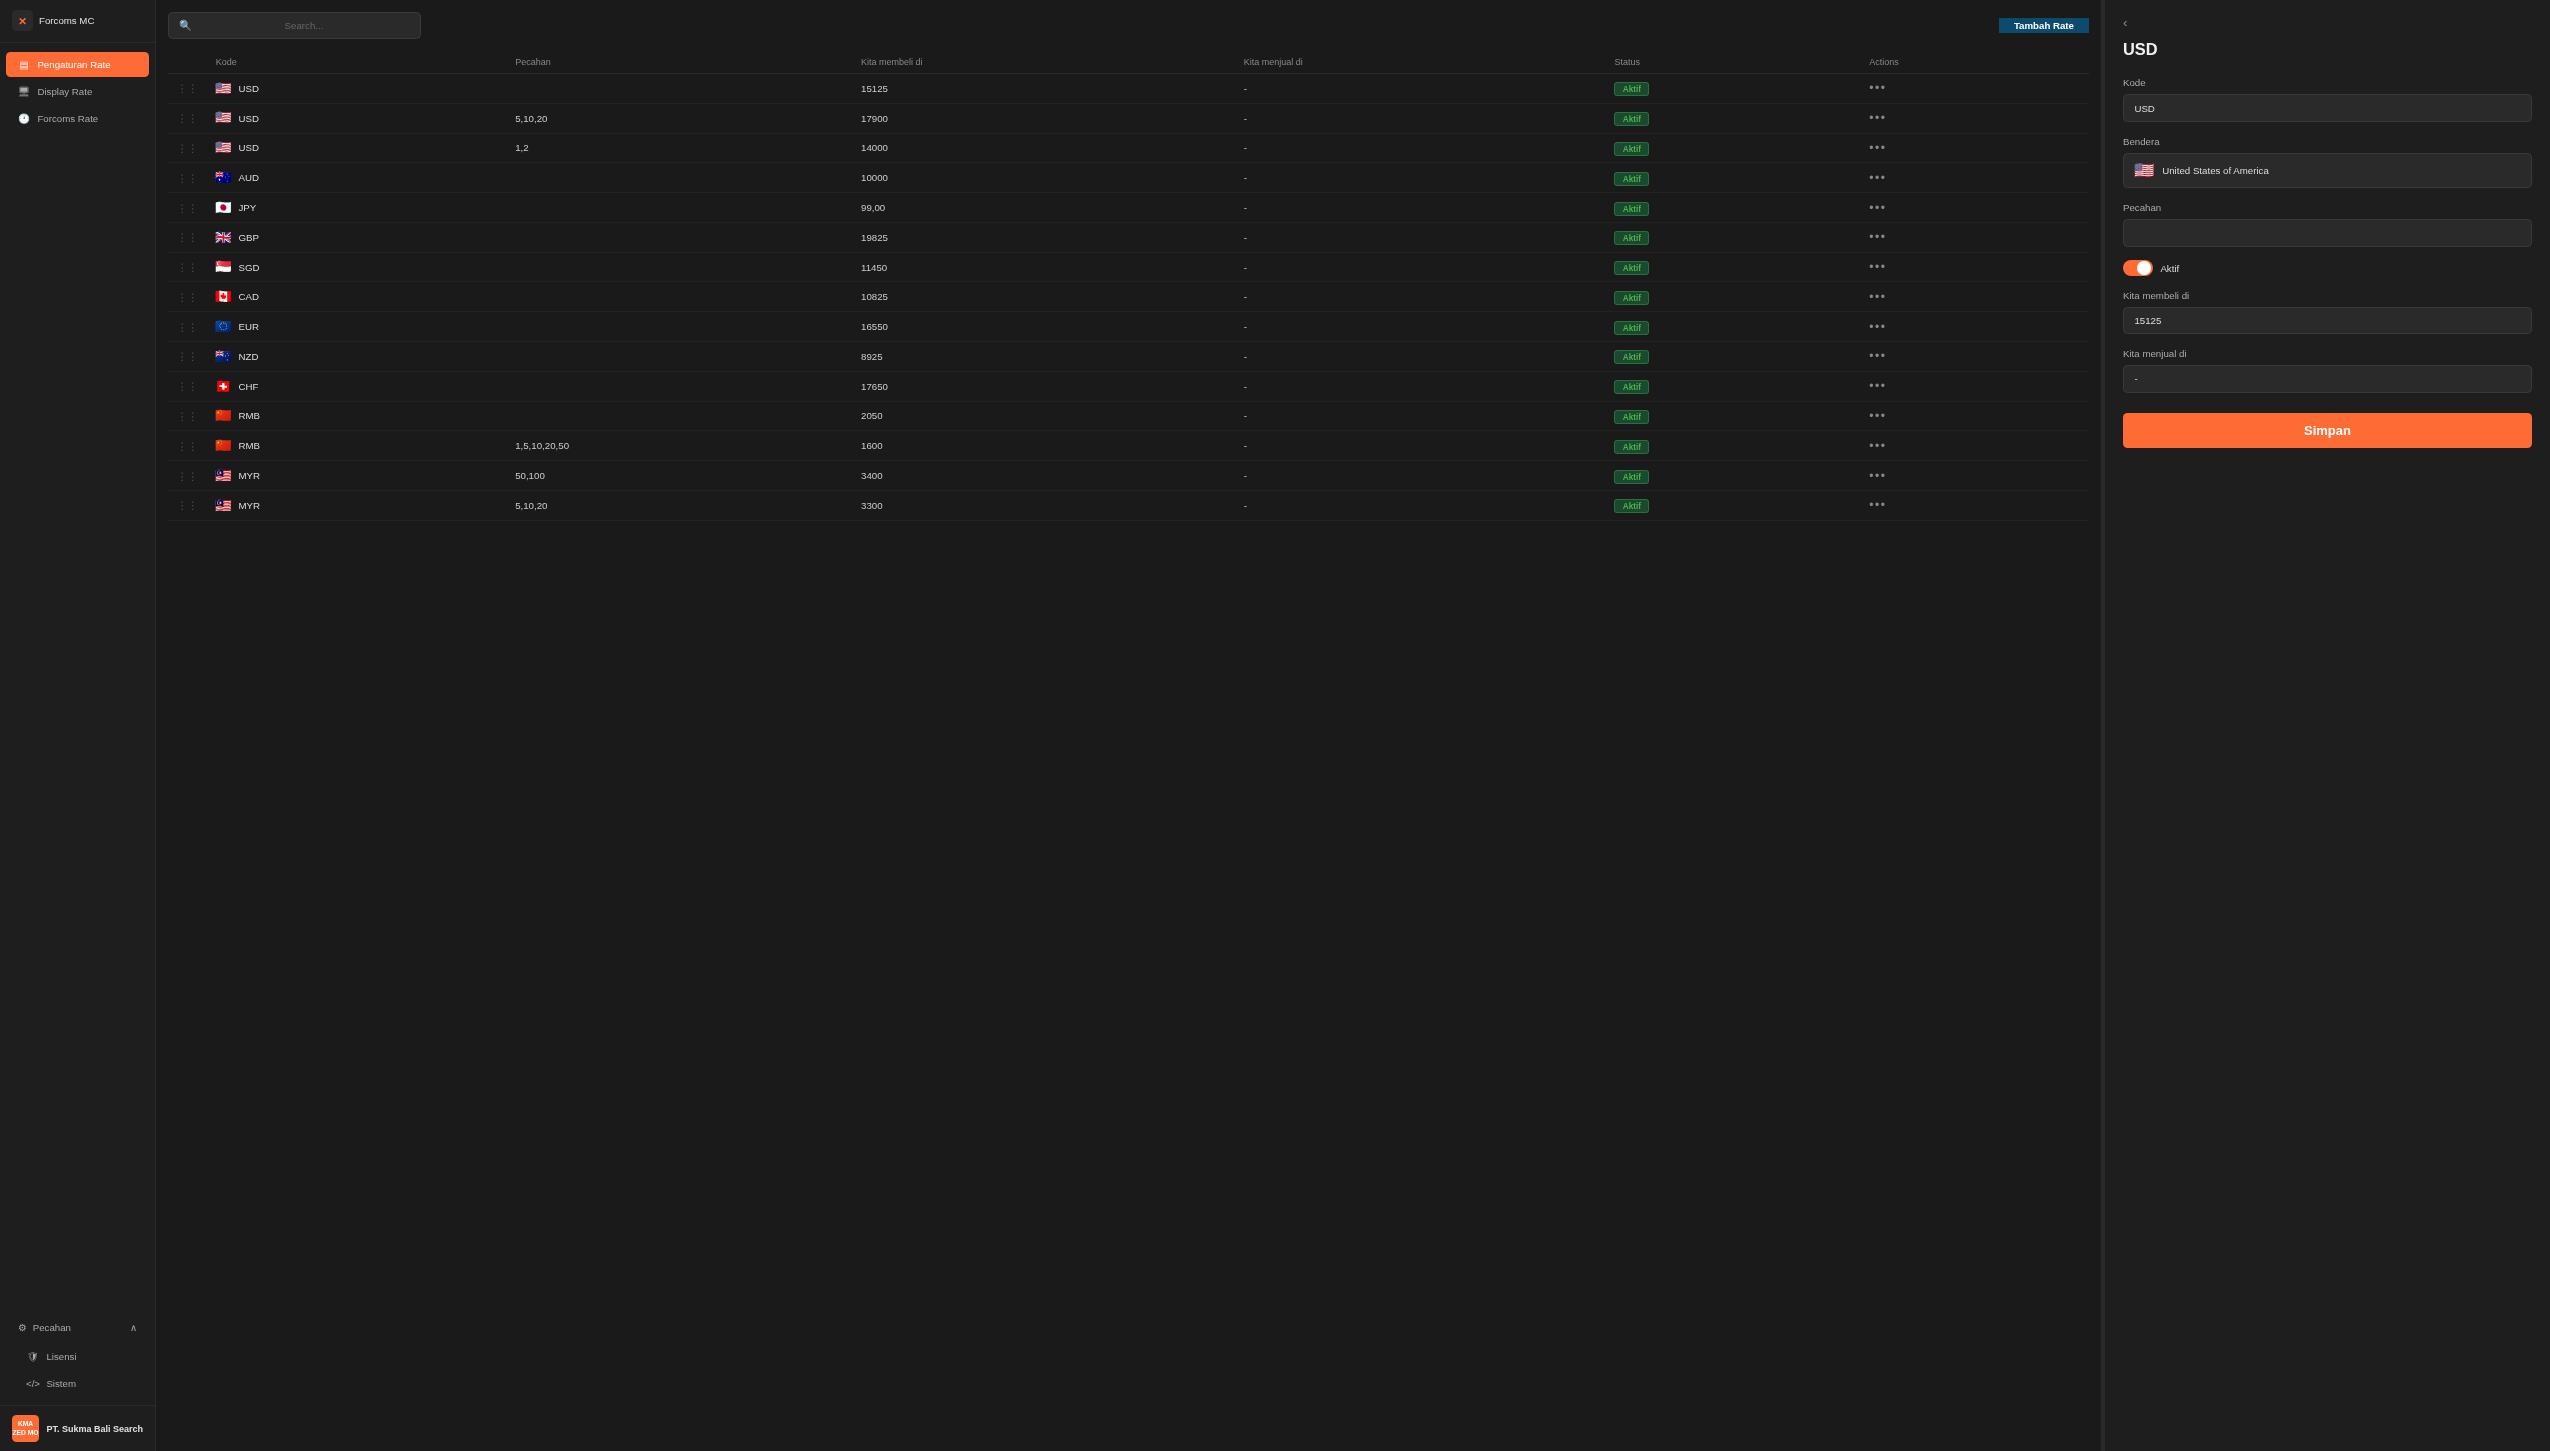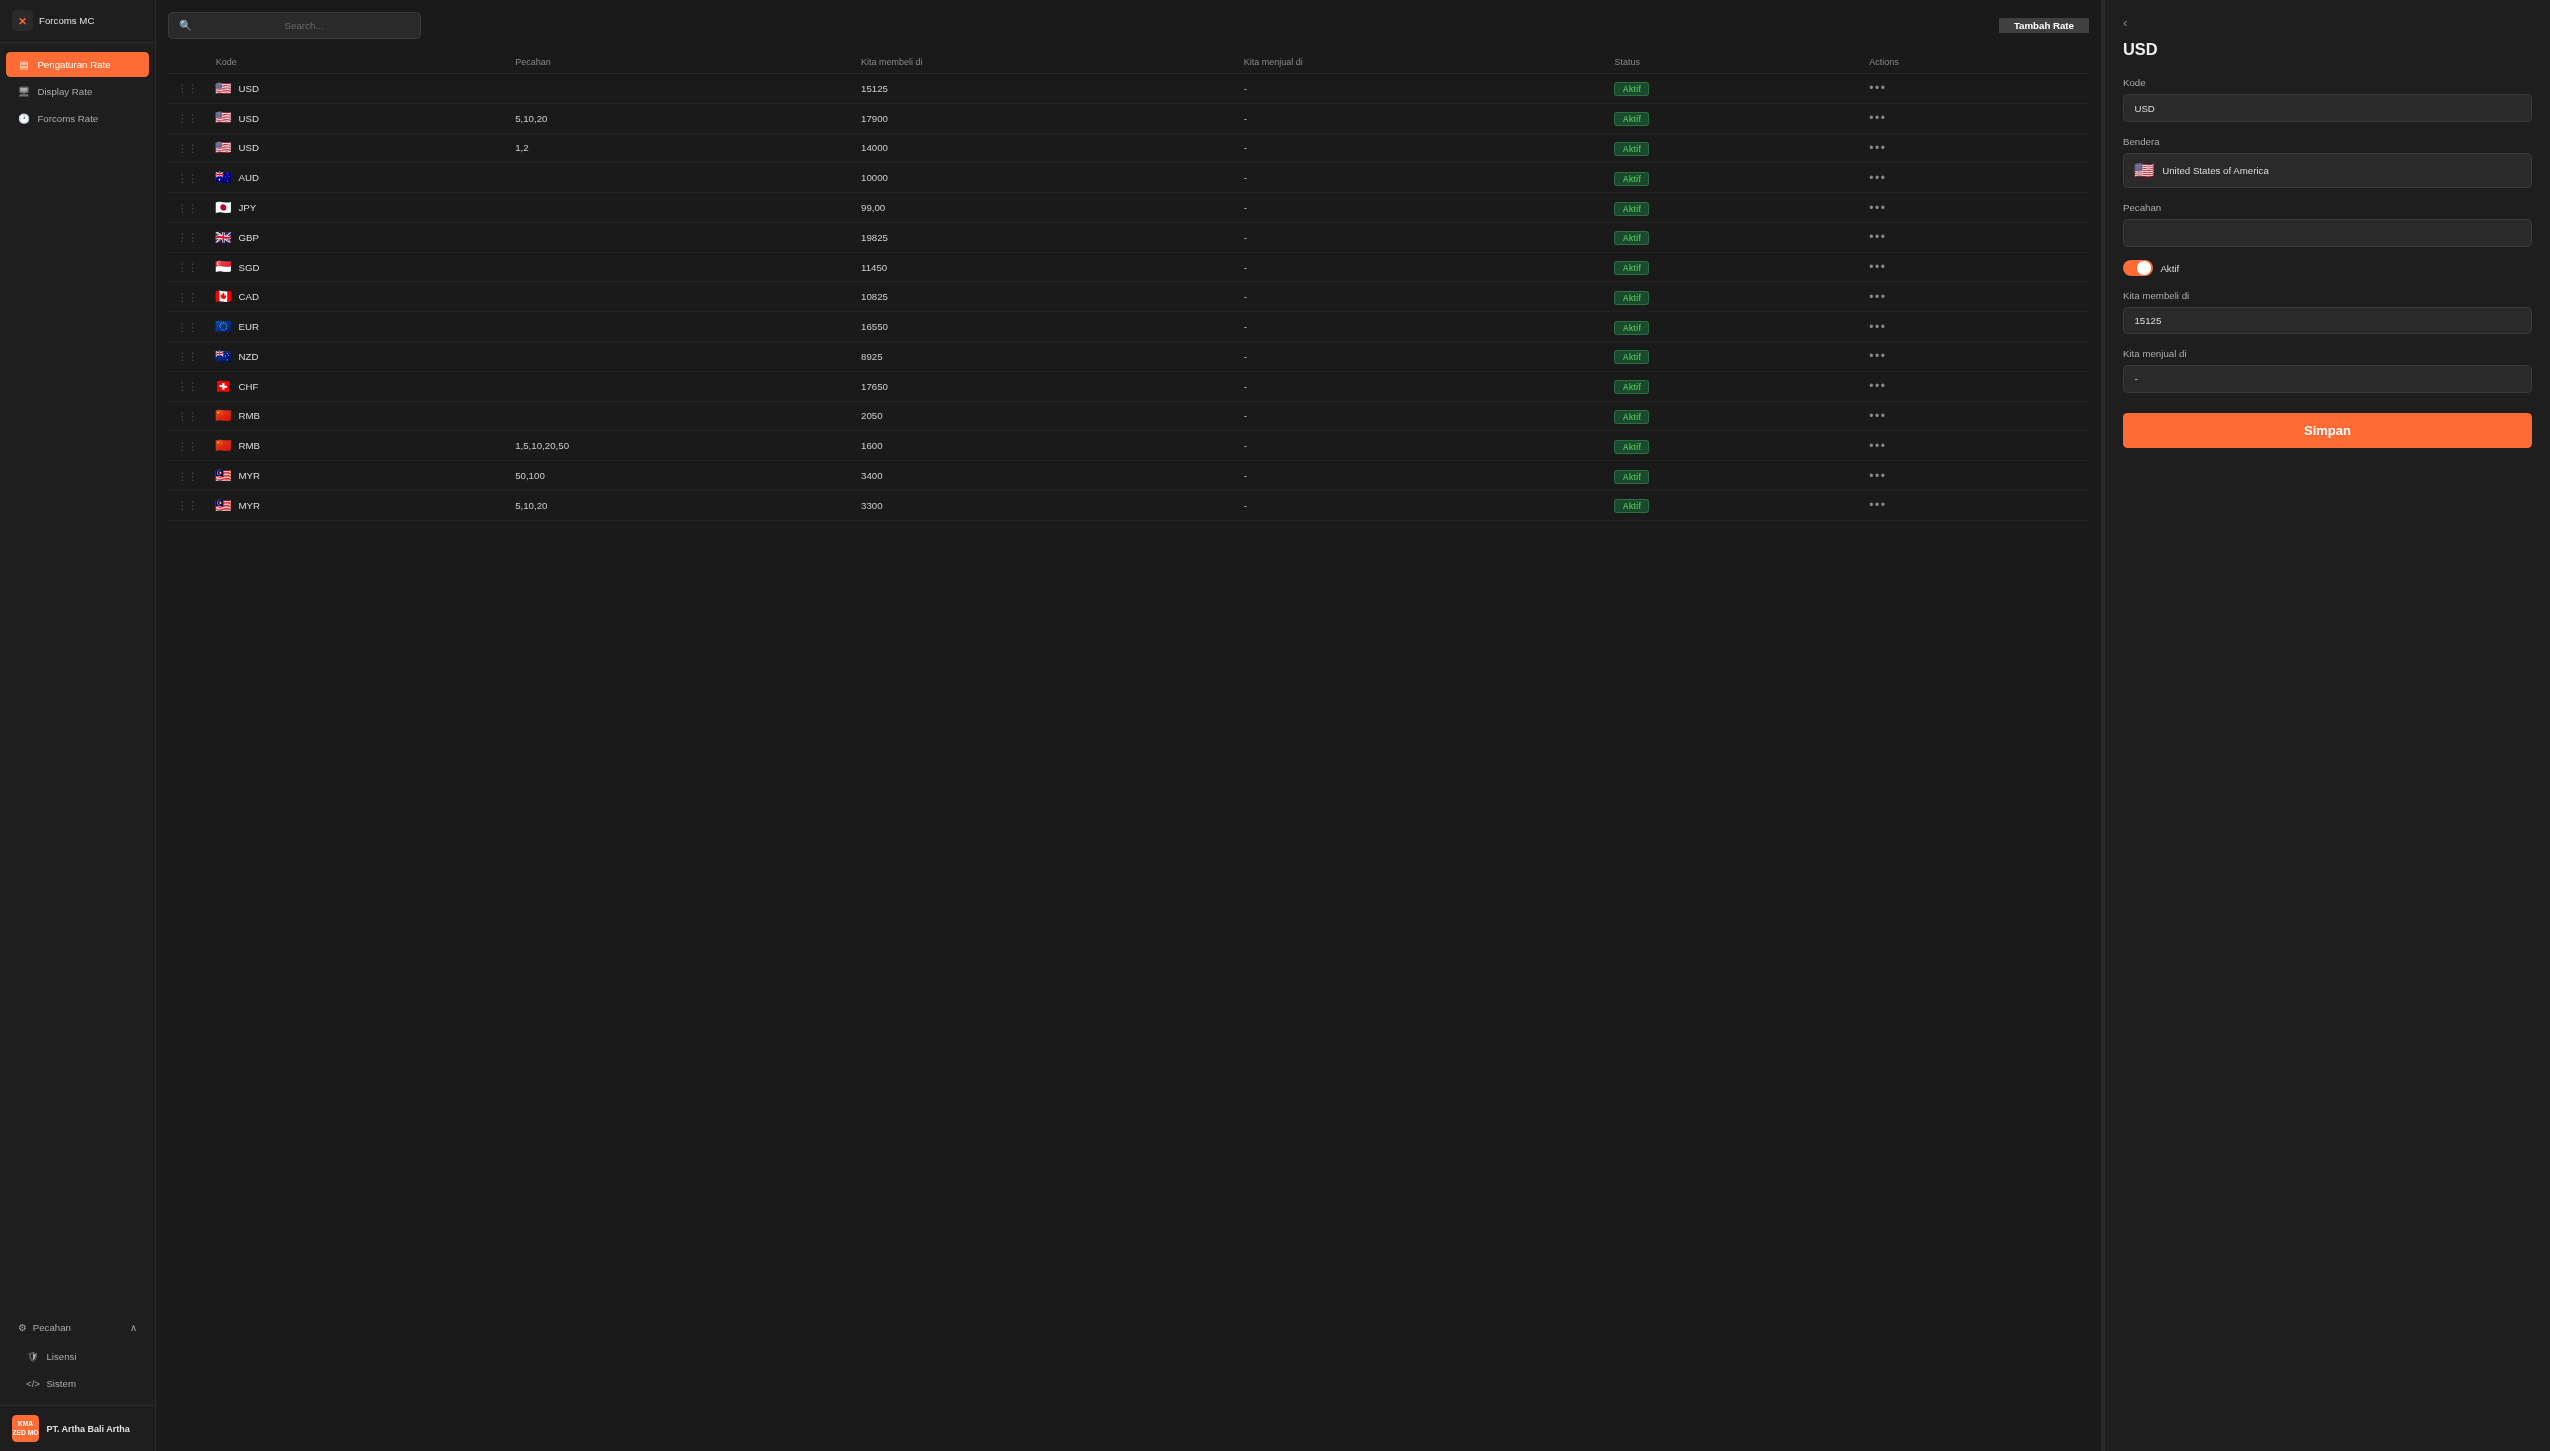--- a/index.html
+++ b/index.html
@@ -147,21 +147,21 @@
       background: none;
       border: none;
       outline: none;
       color: #ccc;
       font-size: 9.7px;
       width: 100%;
       text-align: center;
     }
     .search-box input::placeholder { color: #666; }
     .btn-tambah {
-      background: #404040;
+      background: #0c4a6e;
       color: white;
       border: none;
       border-radius: 0;
       padding: 2px 15px;
       font-size: 9.7px;
       font-weight: 600;
       cursor: pointer;
     }
 
     
@@ -372,21 +372,21 @@
         <span>Sistem</span>
       </div>
     </div>
   </div>
 
   <div class="sidebar-footer">
     <div class="user-avatar">
       <div>KMA<br>ZED MO</div>
     </div>
     <div class="user-info">
-      <div class="user-name">PT. Artha Bali Artha</div>
+      <div class="user-name">PT. Sukma Bali Search</div>
     </div>
   </div>
 </div>
 
 <div class="main-content">
 
   <div class="table-area">
     <div class="table-toolbar">
       <div class="search-box">
         <span style="color:#666;font-size:10.4px;">🔍</span>

